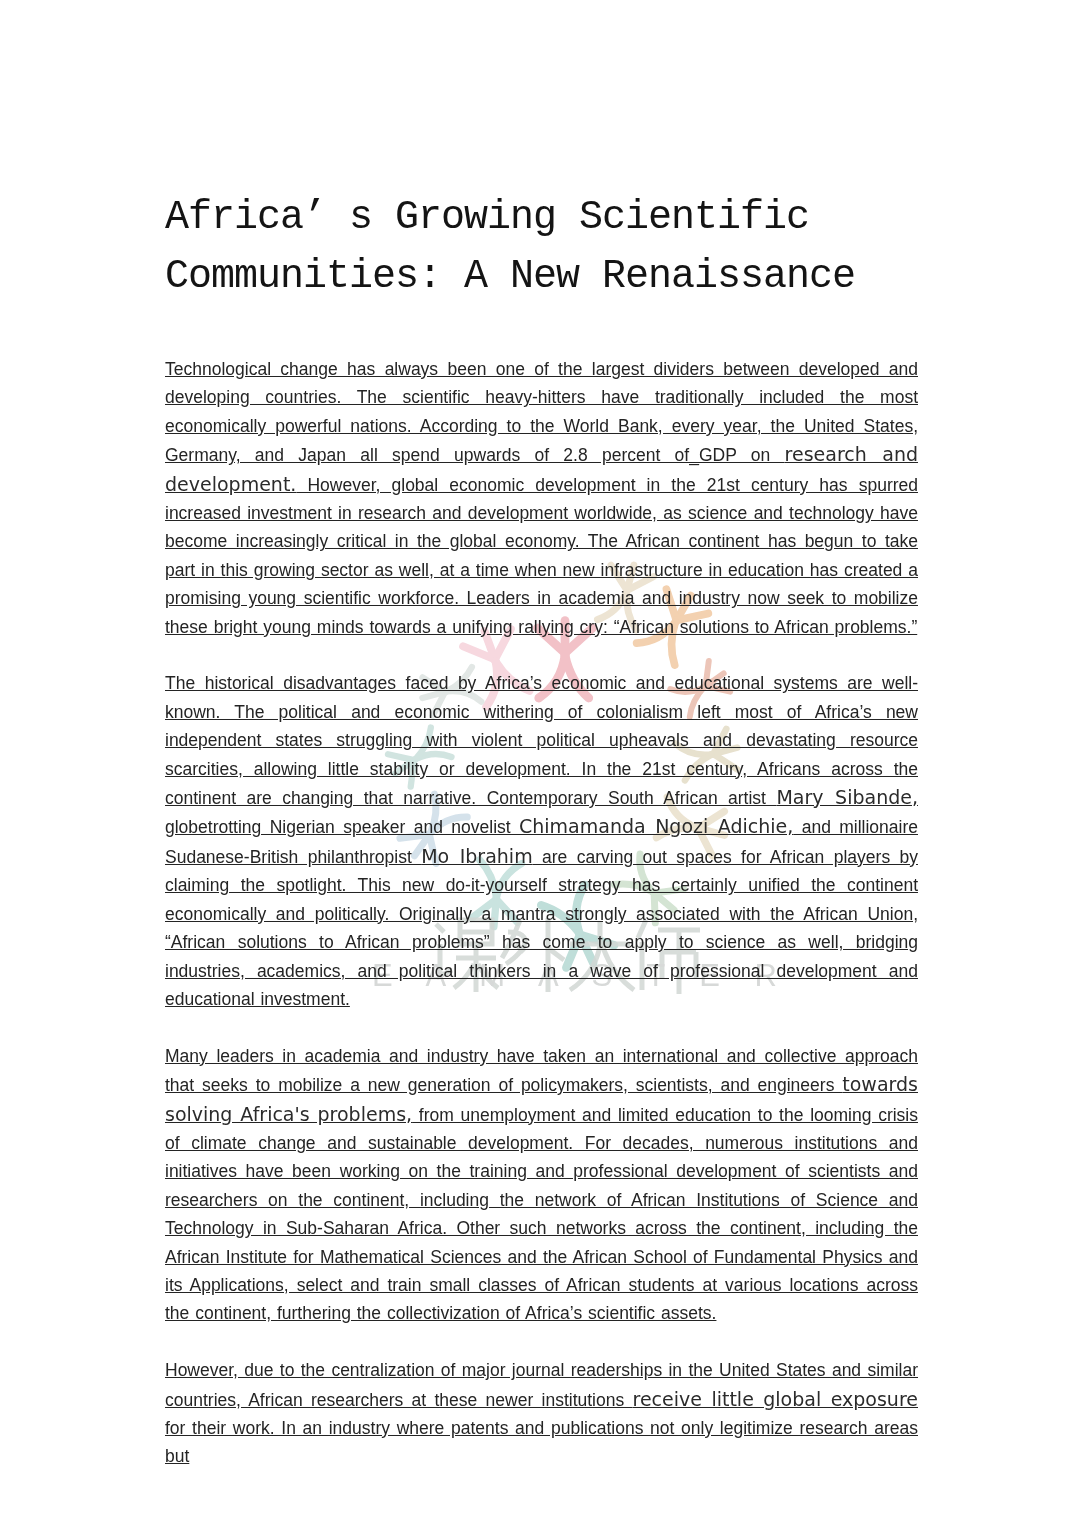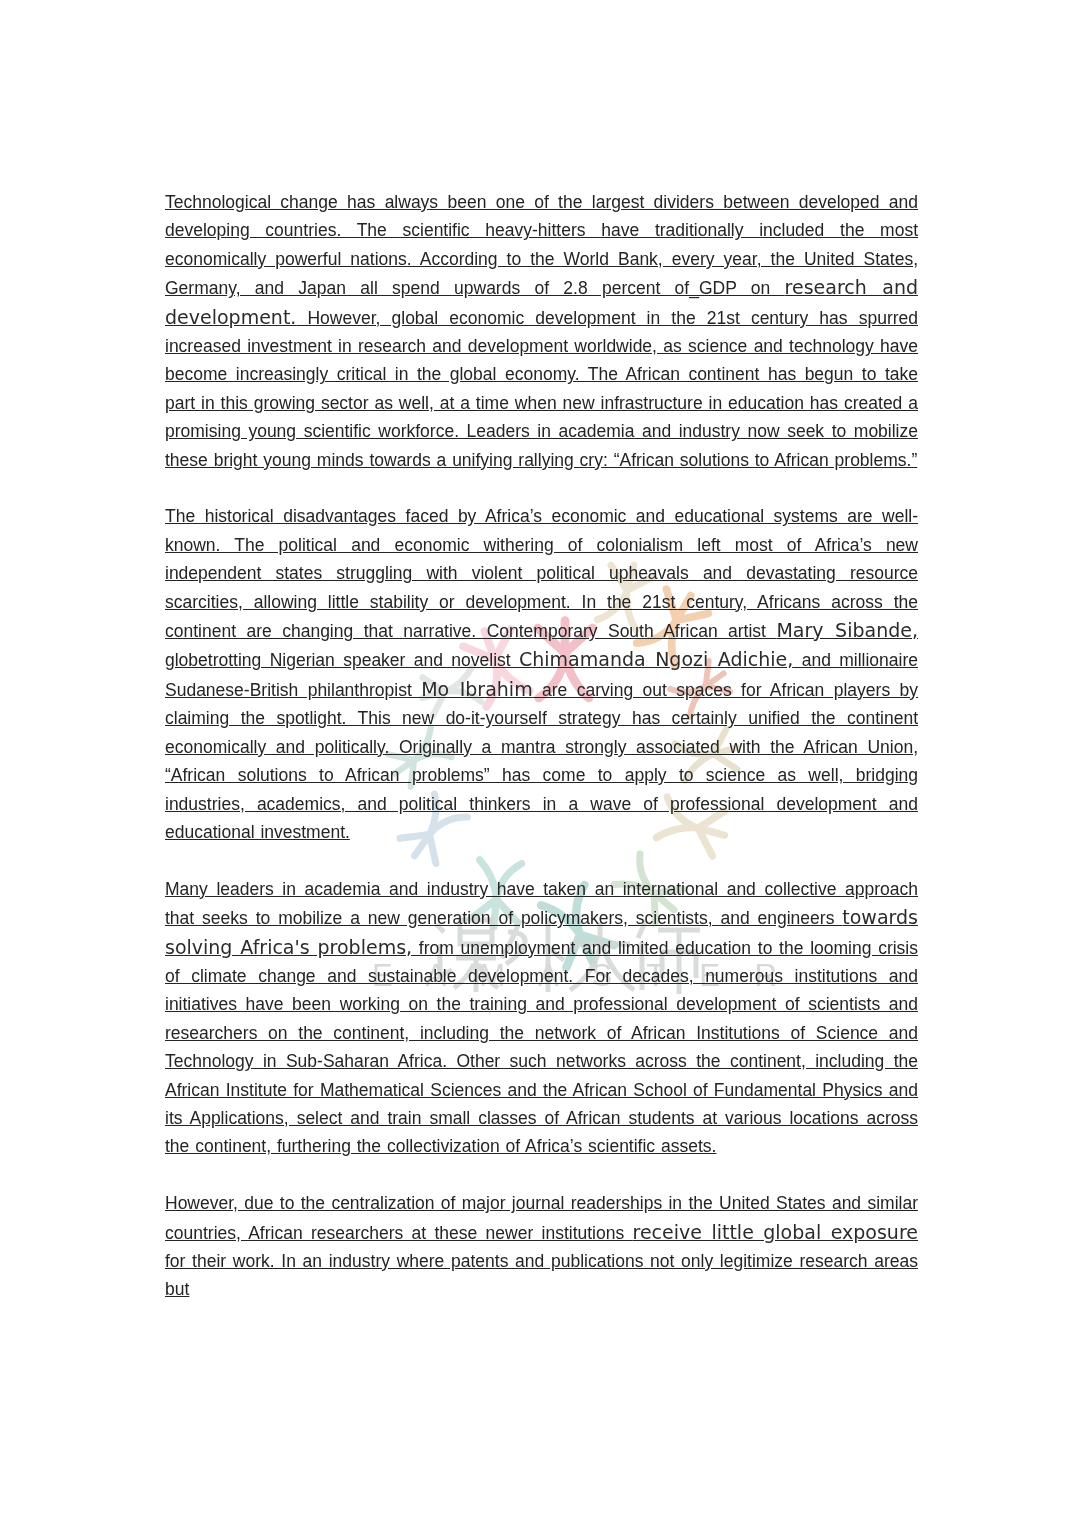--- a/index.html
+++ b/index.html
@@ -132,20 +132,21 @@
           <path d="M64,34 V60"></path>
           <path d="M47,12 V76"></path>
         </g>
       </g>
     </svg>
 
     <div class="wm-en">E A M A S T E R</div>
   </div>
 
   <div class="content">
+    <h1 class="doc-title">Africa’ s Growing Scientific Communities: A New Renaissance</h1>
 
     <p class="doc-paragraph"><span class="seg-normal">Technological change has always been one of the largest dividers between developed and developing countries. The scientific heavy-hitters have traditionally included the most economically powerful nations. According to the World Bank, every year, the United States, Germany, and Japan all spend upwards of 2.8 percent of_GDP on </span><span class="seg-alt">research and development.</span><span class="seg-normal"> However, global economic development in the 21st century has spurred increased investment in research and development worldwide, as science and technology have become increasingly critical in the global economy. The African continent has begun to take part in this growing sector as well, at a time when new infrastructure in education has created a promising young scientific workforce. Leaders in academia and industry now seek to mobilize these bright young minds towards a unifying rallying cry: “African solutions to African problems.”</span></p>
 
     <p class="doc-paragraph"><span class="seg-normal">The historical disadvantages faced by Africa’s economic and educational systems are well-known. The political and economic withering of colonialism left most of Africa’s new independent states struggling with violent political upheavals and devastating resource scarcities, allowing little stability or development. In the 21st century, Africans across the continent are changing that narrative. Contemporary South African artist </span><span class="seg-alt">Mary Sibande,</span><span class="seg-normal"> globetrotting Nigerian speaker and novelist </span><span class="seg-alt">Chimamanda Ngozi Adichie,</span><span class="seg-normal"> and millionaire Sudanese-British philanthropist </span><span class="seg-alt">Mo Ibrahim</span><span class="seg-normal"> are carving out spaces for African players by claiming the spotlight. This new do-it-yourself strategy has certainly unified the continent economically and politically. Originally a mantra strongly associated with the African Union, “African solutions to African problems” has come to apply to science as well, bridging industries, academics, and political thinkers in a wave of professional development and educational investment.</span></p>
 
     <p class="doc-paragraph"><span class="seg-normal">Many leaders in academia and industry have taken an international and collective approach that seeks to mobilize a new generation of policymakers, scientists, and engineers </span><span class="seg-alt">towards solving Africa's problems,</span><span class="seg-normal"> from unemployment and limited education to the looming crisis of climate change and sustainable development. For decades, numerous institutions and initiatives have been working on the training and professional development of scientists and researchers on the continent, including the network of African Institutions of Science and Technology in Sub-Saharan Africa. Other such networks across the continent, including the African Institute for Mathematical Sciences and the African School of Fundamental Physics and its Applications, select and train small classes of African students at various locations across the continent, furthering the collectivization of Africa’s scientific assets.</span></p>
 
     <p class="doc-paragraph"><span class="seg-normal">However, due to the centralization of major journal readerships in the United States and similar countries, African researchers at these newer institutions </span><span class="seg-alt">receive little global exposure</span><span class="seg-normal"> for their work. In an industry where patents and publications not only legitimize research areas but</span></p>
   </div>
 

